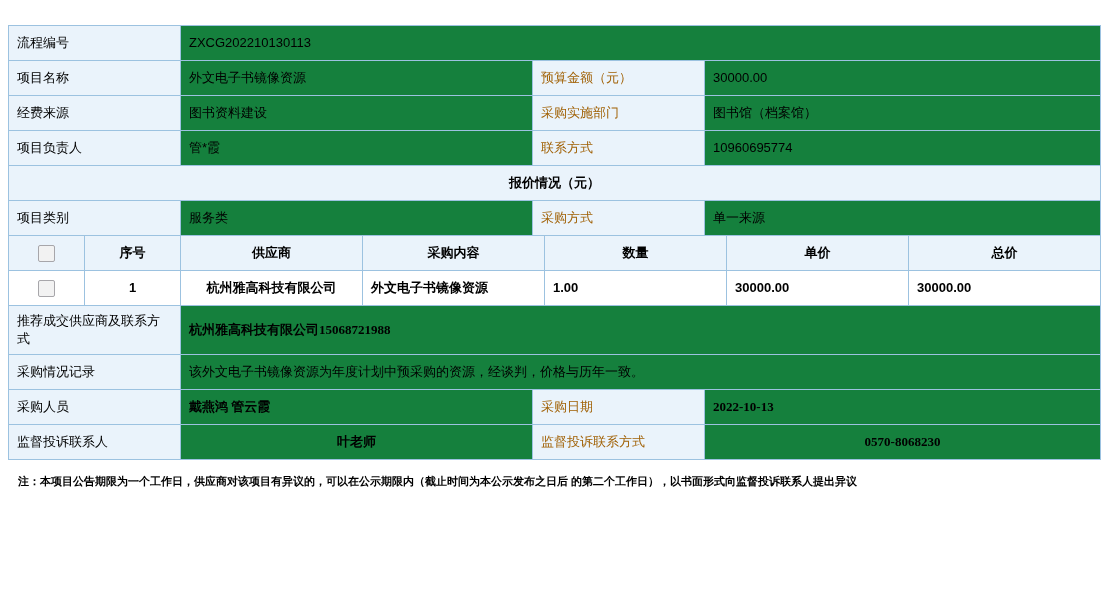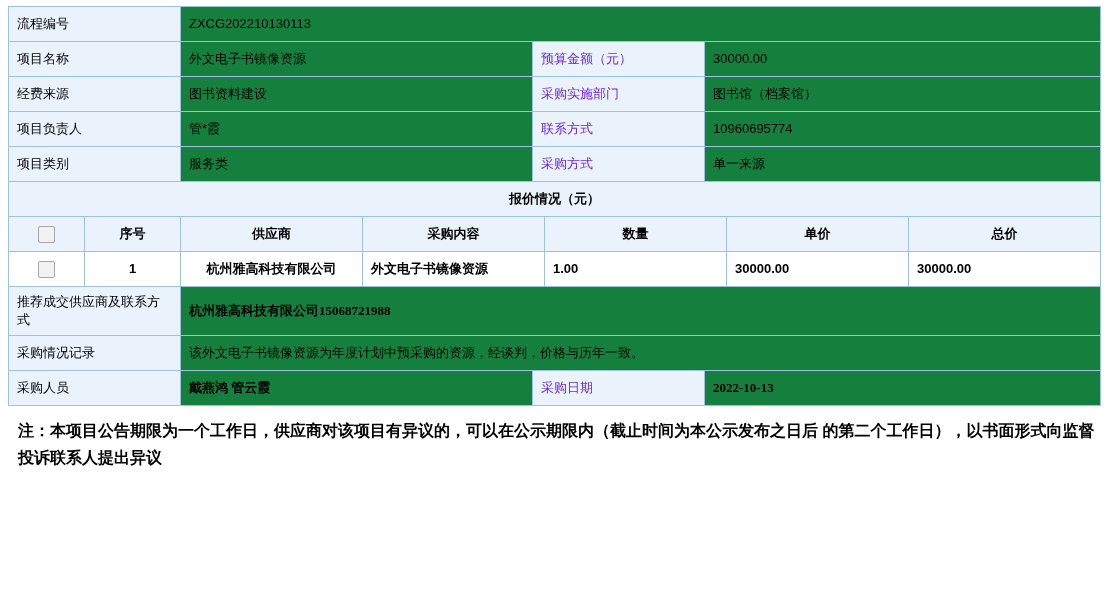--- a/index.html
+++ b/index.html
@@ -16,38 +16,39 @@
   }
   .page {
     padding: 6px 8px 0 8px;
     box-sizing: border-box;
     width: 1116px;
   }
   table.form {
     width: 1092px;
     border-collapse: collapse;
     table-layout: fixed;
+    margin-top: 19px;
   }
   table.form td {
     border: 1px solid #9cc2e0;
     padding: 6px 8px;
     vertical-align: middle;
     font-size: 13px;
     line-height: 1.4;
     height: 22px;
   }
   td.label {
     background: #eaf3fb;
     width: 172px;
     color: #000;
   }
   td.label2 {
     background: #eaf3fb;
     width: 172px;
-    color: #6d28d9;
+    color: #a16207;
   }
   td.value {
     background: #15803d;
   }
   td.section {
     background: #eaf3fb;
     text-align: center;
     font-weight: bold;
     font-size: 14px;
     padding: 7px 8px;
@@ -74,21 +75,21 @@
     border: 1px solid #a7a6aa;
     background: #f2f2f2;
     border-radius: 2px;
     vertical-align: middle;
   }
   td.center { text-align: center; }
   td.bold { font-weight: bold; font-family: Liberation Serif, serif; }
   .note {
     margin: 12px 10px 0 10px;
     font-weight: bold;
-    font-size: 16px;
+    font-size: 11px;
     line-height: 1.65;
     color: #000;
     max-width: 1096px;
   }
 </style>
 </head>
 <body>
 
 <div class="page">
 
@@ -116,27 +117,27 @@
         <td class="label2">采购实施部门</td>
         <td class="value">图书馆（档案馆）</td>
       </tr>
       <tr>
         <td class="label">项目负责人</td>
         <td class="value">管*霞</td>
         <td class="label2">联系方式</td>
         <td class="value">10960695774</td>
       </tr>
       <tr>
+        <td class="section" colspan="4">报价情况（元）</td>
+      </tr>
+      <tr>
         <td class="label">项目类别</td>
         <td class="value">服务类</td>
         <td class="label2">采购方式</td>
         <td class="value">单一来源</td>
-      </tr>
-      <tr>
-        <td class="section" colspan="4">报价情况（元）</td>
       </tr>
     </tbody>
   </table>
 
   <table class="form" style="margin-top:-1px;">
     <colgroup>
       <col style="width:76px">
       <col style="width:96px">
       <col style="width:182px">
       <col style="width:182px">
@@ -185,17 +186,23 @@
       <tr>
         <td class="label">采购情况记录</td>
         <td class="value" colspan="3">该外文电子书镜像资源为年度计划中预采购的资源，经谈判，价格与历年一致。</td>
       </tr>
       <tr>
         <td class="label">采购人员</td>
         <td class="value bold">戴燕鸿  管云霞</td>
         <td class="label2">采购日期</td>
         <td class="value bold">2022-10-13</td>
       </tr>
+      <tr>
+        <td class="label">监督投诉联系人</td>
+        <td class="value bold center">叶老师</td>
+        <td class="label2">监督投诉联系方式</td>
+        <td class="value bold center">0570-8068230</td>
+      </tr>
     </tbody>
   </table>
 
   <div class="note">注：本项目公告期限为一个工作日，供应商对该项目有异议的，可以在公示期限内（截止时间为本公示发布之日后 的第二个工作日），以书面形式向监督投诉联系人提出异议</div>
 </div>
 
 </body></html>

